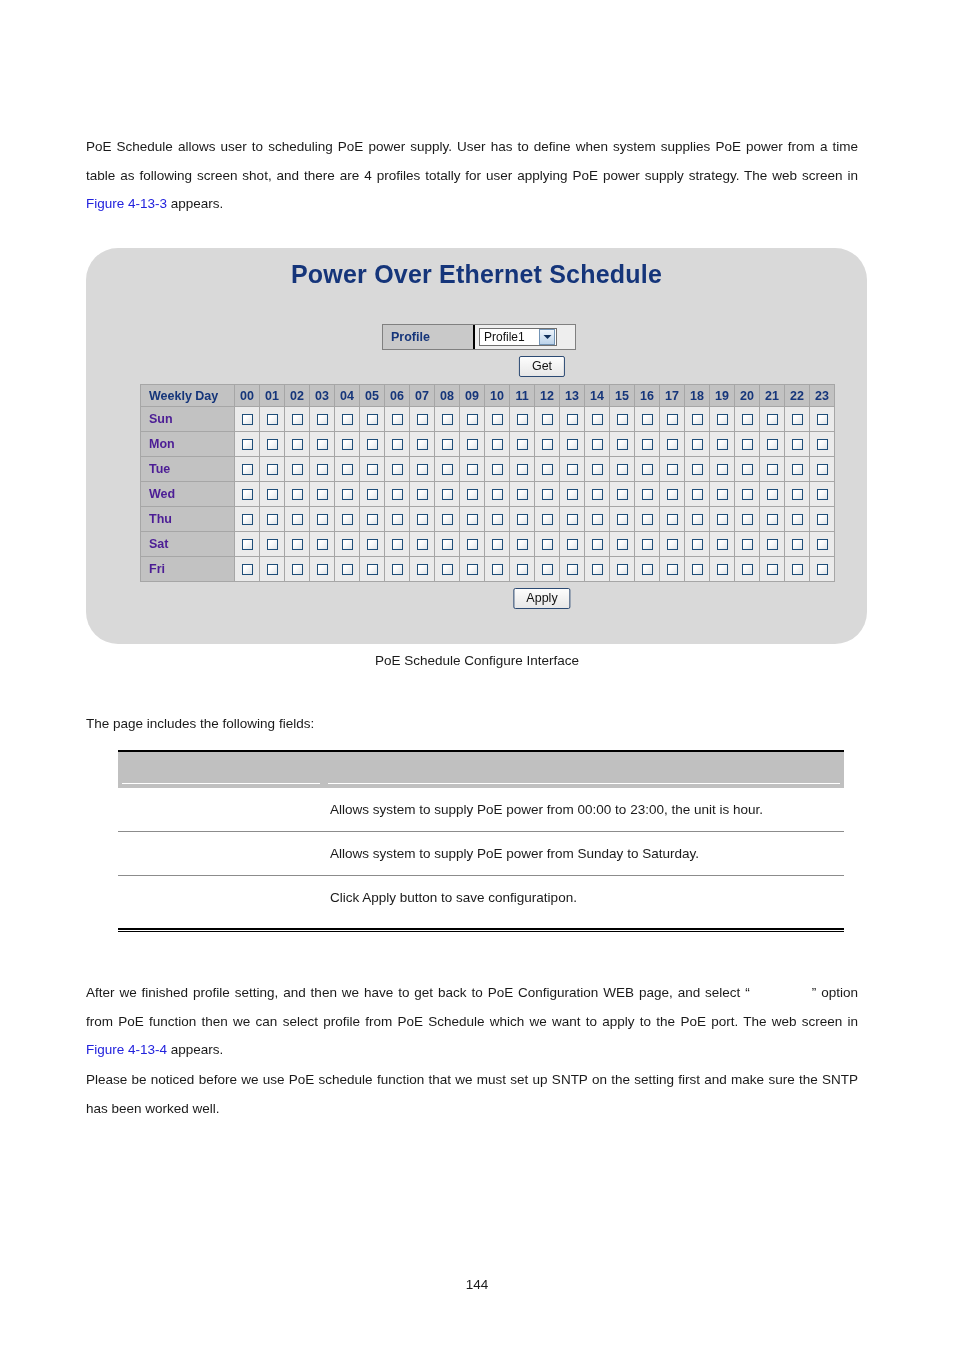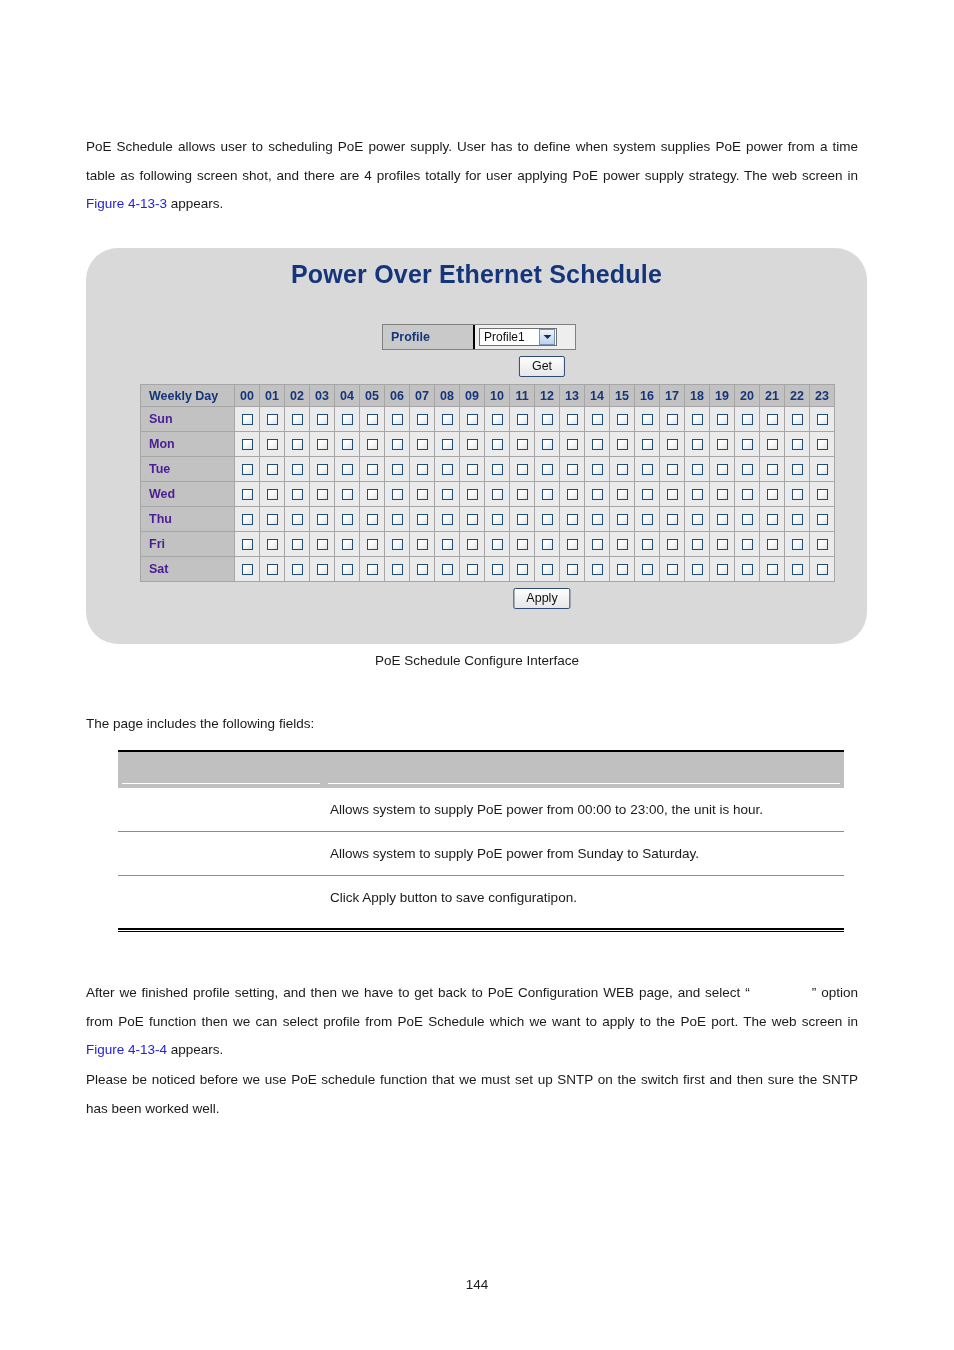--- a/index.html
+++ b/index.html
@@ -486,48 +486,48 @@
           <td class="slotcell"><span class="chk"></span></td>
           <td class="slotcell"><span class="chk"></span></td>
           <td class="slotcell"><span class="chk"></span></td>
           <td class="slotcell"><span class="chk"></span></td>
           <td class="slotcell"><span class="chk"></span></td>
           <td class="slotcell"><span class="chk"></span></td>
           <td class="slotcell"><span class="chk"></span></td>
           <td class="slotcell"><span class="chk"></span></td>
         </tr>
         <tr>
+          <td class="daycell">Sat</td>
+          <td class="slotcell"><span class="chk"></span></td>
+          <td class="slotcell"><span class="chk"></span></td>
+          <td class="slotcell"><span class="chk"></span></td>
+          <td class="slotcell"><span class="chk"></span></td>
+          <td class="slotcell"><span class="chk"></span></td>
+          <td class="slotcell"><span class="chk"></span></td>
+          <td class="slotcell"><span class="chk"></span></td>
+          <td class="slotcell"><span class="chk"></span></td>
+          <td class="slotcell"><span class="chk"></span></td>
+          <td class="slotcell"><span class="chk"></span></td>
+          <td class="slotcell"><span class="chk"></span></td>
+          <td class="slotcell"><span class="chk"></span></td>
+          <td class="slotcell"><span class="chk"></span></td>
+          <td class="slotcell"><span class="chk"></span></td>
+          <td class="slotcell"><span class="chk"></span></td>
+          <td class="slotcell"><span class="chk"></span></td>
+          <td class="slotcell"><span class="chk"></span></td>
+          <td class="slotcell"><span class="chk"></span></td>
+          <td class="slotcell"><span class="chk"></span></td>
+          <td class="slotcell"><span class="chk"></span></td>
+          <td class="slotcell"><span class="chk"></span></td>
+          <td class="slotcell"><span class="chk"></span></td>
+          <td class="slotcell"><span class="chk"></span></td>
+          <td class="slotcell"><span class="chk"></span></td>
+        </tr>
+        <tr>
           <td class="daycell">Fri</td>
-          <td class="slotcell"><span class="chk"></span></td>
-          <td class="slotcell"><span class="chk"></span></td>
-          <td class="slotcell"><span class="chk"></span></td>
-          <td class="slotcell"><span class="chk"></span></td>
-          <td class="slotcell"><span class="chk"></span></td>
-          <td class="slotcell"><span class="chk"></span></td>
-          <td class="slotcell"><span class="chk"></span></td>
-          <td class="slotcell"><span class="chk"></span></td>
-          <td class="slotcell"><span class="chk"></span></td>
-          <td class="slotcell"><span class="chk"></span></td>
-          <td class="slotcell"><span class="chk"></span></td>
-          <td class="slotcell"><span class="chk"></span></td>
-          <td class="slotcell"><span class="chk"></span></td>
-          <td class="slotcell"><span class="chk"></span></td>
-          <td class="slotcell"><span class="chk"></span></td>
-          <td class="slotcell"><span class="chk"></span></td>
-          <td class="slotcell"><span class="chk"></span></td>
-          <td class="slotcell"><span class="chk"></span></td>
-          <td class="slotcell"><span class="chk"></span></td>
-          <td class="slotcell"><span class="chk"></span></td>
-          <td class="slotcell"><span class="chk"></span></td>
-          <td class="slotcell"><span class="chk"></span></td>
-          <td class="slotcell"><span class="chk"></span></td>
-          <td class="slotcell"><span class="chk"></span></td>
-        </tr>
-        <tr>
-          <td class="daycell">Sat</td>
           <td class="slotcell"><span class="chk"></span></td>
           <td class="slotcell"><span class="chk"></span></td>
           <td class="slotcell"><span class="chk"></span></td>
           <td class="slotcell"><span class="chk"></span></td>
           <td class="slotcell"><span class="chk"></span></td>
           <td class="slotcell"><span class="chk"></span></td>
           <td class="slotcell"><span class="chk"></span></td>
           <td class="slotcell"><span class="chk"></span></td>
           <td class="slotcell"><span class="chk"></span></td>
           <td class="slotcell"><span class="chk"></span></td>
@@ -578,15 +578,15 @@
       <tr class="body-row last">
         <td class="objcol"></td>
         <td class="desccol">Click Apply button to save configuratipon.</td>
       </tr>
     </tbody>
 </table>
 <div class="rule-thick-bottom"></div>
 
 <div class="para" id="after-para"><span>After we finished profile setting, and then we have to get back to PoE Configuration WEB page, and select “</span><span class="gapquote"></span><span>” option from PoE function then we can select profile from PoE Schedule which we want to apply to the PoE port. The web screen in </span><span class="lnk">Figure 4-13-4</span><span> appears.</span></div>
 
-<div class="para" id="note-para">Please be noticed before we use PoE schedule function that we must set up SNTP on the switch first and then sure the SNTP has been worked well.</div>
+<div class="para" id="note-para">Please be noticed before we use PoE schedule function that we must set up SNTP on the setting first and make sure the SNTP has been worked well.</div>
 
 <div id="page-number">144</div>
 
 </body></html>

